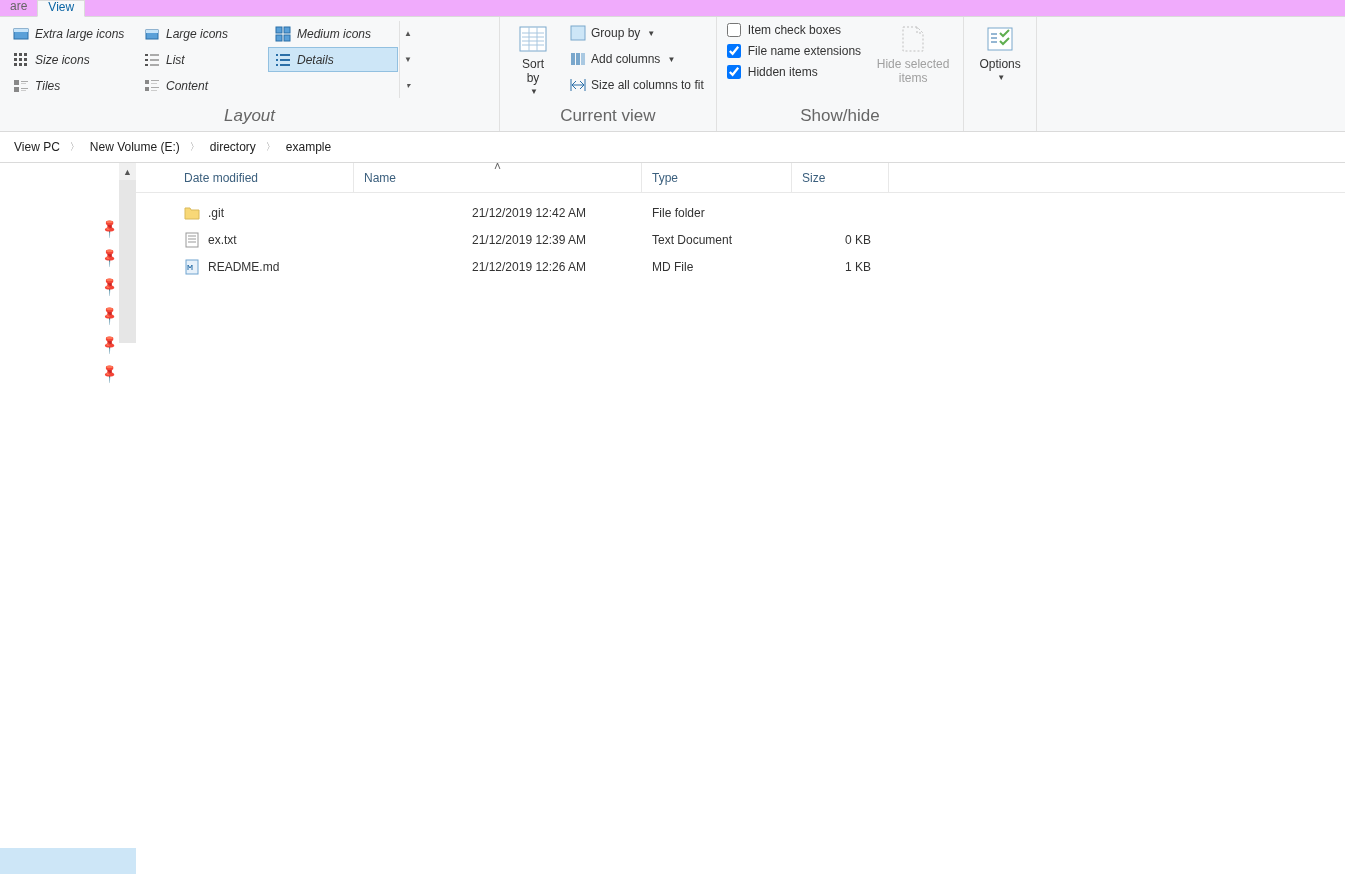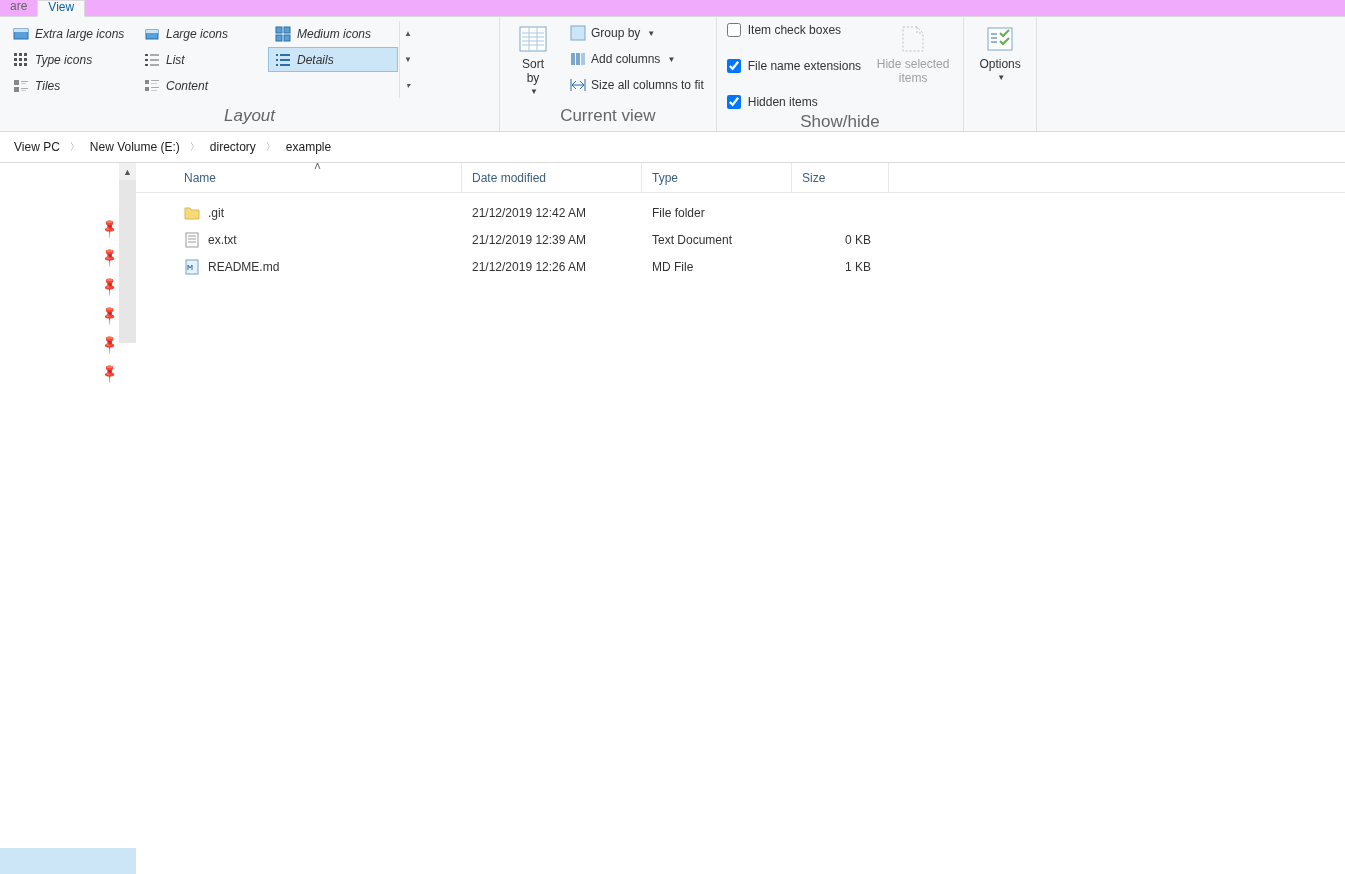--- a/index.html
+++ b/index.html
@@ -132,21 +132,21 @@
     height: 24px;
   }
   .ribbon-small-icon { width: 16px; height: 16px; flex: none; }
 
   .caret { font-size: 8px; color: #444; margin-left: 2px; }
 
   
   .check-stack {
     display: flex;
     flex-direction: column;
-    gap: 22px;
+    gap: 7px;
     padding: 2px 8px 0 4px;
   }
   .check-row { display: flex; align-items: center; gap: 7px; }
   .check-row input { margin: 0; width: 14px; height: 14px; }
 
   
   .breadcrumb-bar {
     display: flex;
     align-items: center;
     height: 31px;
@@ -300,21 +300,21 @@
             <rect x="1" y="1" width="3" height="3" fill="#555"></rect>
               <rect x="6" y="1" width="3" height="3" fill="#555"></rect>
               <rect x="11" y="1" width="3" height="3" fill="#555"></rect>
             <rect x="1" y="6" width="3" height="3" fill="#555"></rect>
               <rect x="6" y="6" width="3" height="3" fill="#555"></rect>
               <rect x="11" y="6" width="3" height="3" fill="#555"></rect>
             <rect x="1" y="11" width="3" height="3" fill="#555"></rect>
               <rect x="6" y="11" width="3" height="3" fill="#555"></rect>
               <rect x="11" y="11" width="3" height="3" fill="#555"></rect>
           </svg>
-          <span>Type icons</span>
+          <span>Size icons</span>
         </div>
         <div class="layout-item">
           <svg class="layout-icon" viewBox="0 0 16 16">
             <rect x="1" y="2" width="3" height="2" fill="#555"></rect>
               <rect x="6" y="2" width="9" height="2" fill="#aaa"></rect>
             <rect x="1" y="7" width="3" height="2" fill="#555"></rect>
               <rect x="6" y="7" width="9" height="2" fill="#aaa"></rect>
             <rect x="1" y="12" width="3" height="2" fill="#555"></rect>
               <rect x="6" y="12" width="9" height="2" fill="#aaa"></rect>
           </svg>
@@ -477,22 +477,22 @@
       <span class="pin-icon">📌</span>
       <span class="pin-icon">📌</span>
       <span class="pin-icon">📌</span>
       <span class="pin-icon">📌</span>
     </div>
     <div class="nav-selected-stub"></div>
   </div>
 
   <div class="content-pane">
     <div class="column-headers">
+      <div class="col col-date">Date modified</div>
       <div class="col col-name sorted">Name</div>
-      <div class="col col-date">Date modified</div>
       <div class="col col-type">Type</div>
       <div class="col col-size">Size</div>
     </div>
 
     <div class="file-rows">
 
       <div class="file-row">
         <div class="cell cell-name">
           <svg class="file-icon" viewBox="0 0 16 16">
               <path d="M1 3 L6 3 L7 5 L15 5 L15 14 L1 14 Z" fill="#f8d877" stroke="#d9b95a"></path>

